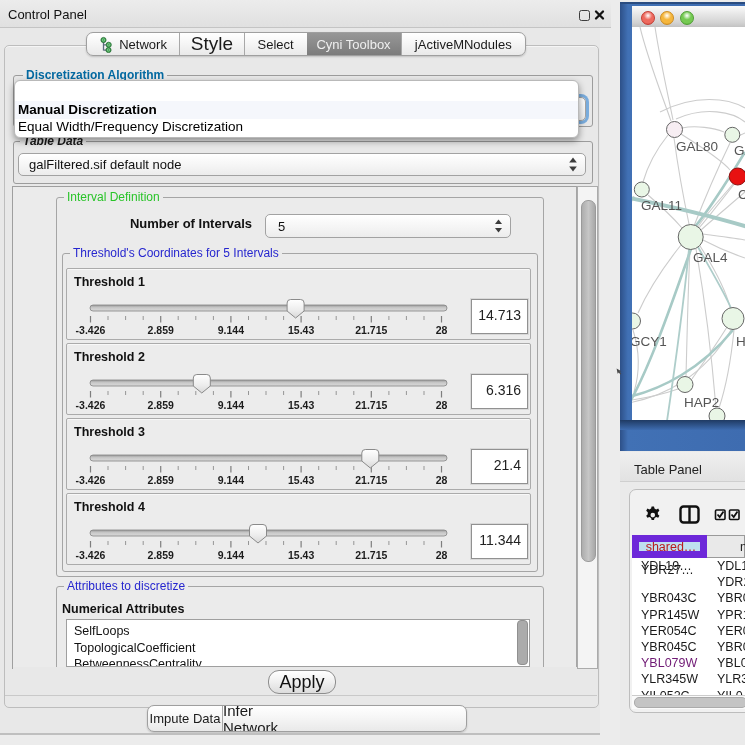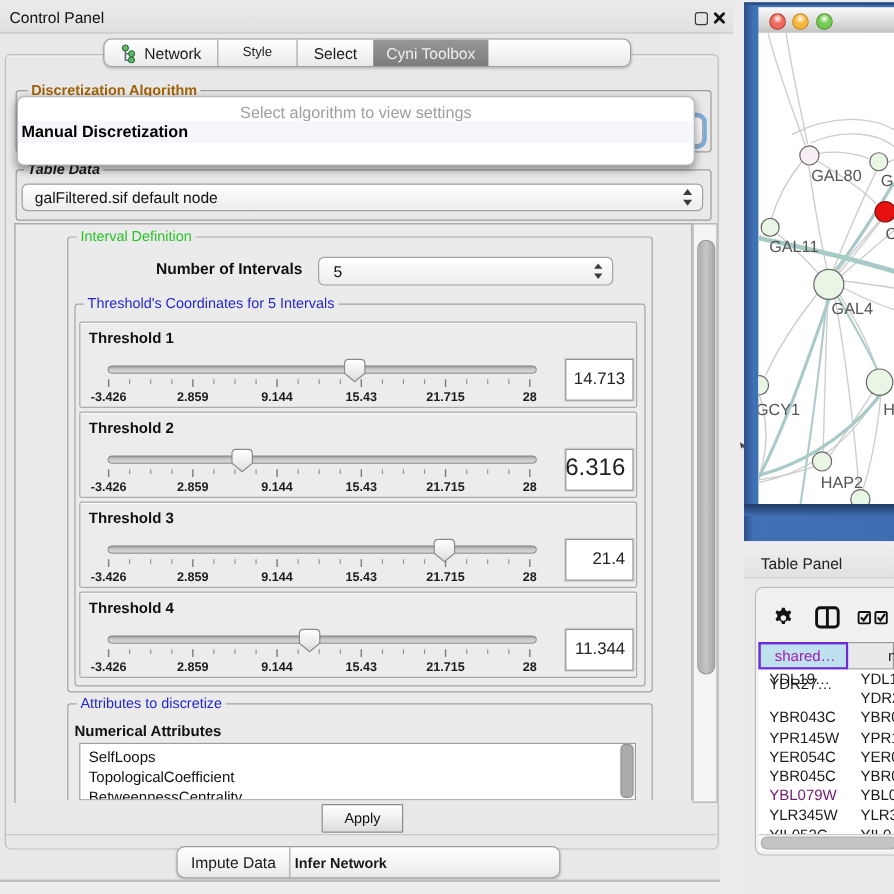--- a/index.html
+++ b/index.html
@@ -31,26 +31,27 @@
           <circle cx="4.5" cy="4" r="2.6"></circle>
           <circle cx="9.7" cy="8.8" r="2.6"></circle>
           <circle cx="9.5" cy="14" r="2.6"></circle>
         </g>
         <g fill="none" stroke="#8fd49a" stroke-width="0.7">
           <circle cx="4.5" cy="4" r="1.2"></circle>
           <circle cx="9.7" cy="8.8" r="1.2"></circle>
           <circle cx="9.5" cy="14" r="1.2"></circle>
         </g>
       </svg>Network</div>
-    <div style="width:66px;height:100%;border-left:1px solid #a8a8a8;color:#1a1a1a;display:flex;align-items:center;justify-content:center;font-size:11px;box-sizing:border-box;">Style</div>
+    <div style="width:66px;height:100%;border-left:1px solid #a8a8a8;color:#1a1a1a;display:flex;align-items:center;justify-content:center;font-size:19px;box-sizing:border-box;">Style</div>
     <div style="width:64px;height:100%;border-left:1px solid #a8a8a8;color:#1a1a1a;border-right:0;display:flex;align-items:center;justify-content:center;font-size:13px;box-sizing:border-box;">Select</div>
     <div style="width:96px;height:100%;background:linear-gradient(#979797,#7c7c7c);color:#efefef;display:flex;align-items:center;justify-content:center;font-size:13px;box-sizing:border-box;">Cyni Toolbox</div>
+    <div style="width:127px;height:100%;border-left:1px solid #a8a8a8;color:#1a1a1a;display:flex;align-items:center;justify-content:center;font-size:13px;box-sizing:border-box;">jActiveMNodules</div>
   </div>
 <div class="gbox" style="left:13px;top:75px;width:578px;height:50px;"></div>
-<div class="grouptitle b" style="left:23px;top:69px;color:#a16207;text-align:right;">Discretization Algorithm</div>
+<div class="grouptitle b" style="left:23px;top:69px;color:#0369a1;text-align:right;">Discretization Algorithm</div>
 <div class="combo" style="left:22px;top:97px;width:562px;height:22px;box-shadow:0 0 0 3px rgba(86,152,216,0.75);"></div>
 <div class="gbox" style="left:13px;top:141px;width:578px;height:41px;"></div>
 <div class="grouptitle b" style="left:20px;top:135px;color:#1a1a1a;font-style:italic;">Table Data</div>
 <div class="combo" style="left:18px;top:153px;width:566px;height:21px;">
  <div class="txt">galFiltered.sif default node</div>
  <svg class="abs" style="right:7px;top:3px;" width="10" height="15" viewBox="0 0 10 15">
   <path d="M5 0.5 L8.8 5.5 H1.2 Z" fill="#3c3c3c"></path>
       <path d="M5 14.5 L1.2 9.5 H8.8 Z" fill="#3c3c3c"></path>
     </svg>
 </div>
@@ -117,21 +118,21 @@
  <path d="M24.5 48 V54.5 M94.7 48 V54.5 M164.9 48 V54.5 M235.1 48 V54.5 M305.3 48 V54.5 M375.5 48 V54.5" stroke="#7e7e7e" stroke-width="1.2"></path>
  <text x="24.5" y="66" text-anchor="middle" font-size="10.5" font-weight="bold" fill="#1c1c1c">-3.426</text>
     <text x="94.7" y="66" text-anchor="middle" font-size="10.5" font-weight="bold" fill="#1c1c1c">2.859</text>
     <text x="164.9" y="66" text-anchor="middle" font-size="10.5" font-weight="bold" fill="#1c1c1c">9.144</text>
     <text x="235.1" y="66" text-anchor="middle" font-size="10.5" font-weight="bold" fill="#1c1c1c">15.43</text>
     <text x="305.3" y="66" text-anchor="middle" font-size="10.5" font-weight="bold" fill="#1c1c1c">21.715</text>
     <text x="375.5" y="66" text-anchor="middle" font-size="10.5" font-weight="bold" fill="#1c1c1c">28</text>
  <path d="M127.3 35 Q127.3 31.5 130.8 31.5 L140.8 31.5 Q144.3 31.5 144.3 35 L144.3 43 L135.8 50 L127.3 43 Z" fill="url(#th343)" stroke="#8a8a8a" stroke-width="1"></path>
 </svg>
 <div class="abs" style="left:471px;top:374px;width:55px;height:33px;background:#fff;border:1px solid #919191;box-shadow:0 0 0 1px #d8d8d8;"></div>
-<div class="abs" style="left:471px;top:374px;width:50px;height:33px;font-size:20px;color:#222;text-align:right;line-height:33px;">6.316</div>
+<div class="abs" style="left:471px;top:374px;width:50px;height:33px;font-size:14px;color:#222;text-align:right;line-height:33px;">6.316</div>
 <div class="abs" style="left:66px;top:418px;width:465px;height:72px;background:#ececec;border:1px solid #ababab;border-radius:2px;box-shadow:inset 0 1px 0 #f8f8f8;box-sizing:border-box;"></div>
 <svg class="abs" style="left:66px;top:418px;" width="465" height="72" viewBox="0 0 465 72" font-family="Liberation Sans,sans-serif">
  <text x="8" y="18" font-size="12.5" font-weight="bold" fill="#111">Threshold 3</text>
  <defs>
   <linearGradient id="tg418" x1="0" y1="0" x2="0" y2="1">
    <stop offset="0" stop-color="#9a9a9a"></stop>
         <stop offset="0.45" stop-color="#c9c9c9"></stop>
         <stop offset="1" stop-color="#d9d9d9"></stop>
   </linearGradient>
   <linearGradient id="th418" x1="0" y1="0" x2="0" y2="1">
@@ -182,31 +183,31 @@
 <div class="abs" style="left:471px;top:524px;width:55px;height:33px;background:#fff;border:1px solid #919191;box-shadow:0 0 0 1px #d8d8d8;"></div>
 <div class="abs" style="left:471px;top:524px;width:50px;height:33px;font-size:14px;color:#222;text-align:right;line-height:33px;">11.344</div>
 <div class="gbox" style="left:56px;top:586px;width:486px;height:95px;border-color:#a5a5a5;"></div>
 <div class="grouptitle" style="left:64px;top:580px;color:#2626cf;background:#ebebeb;">Attributes to discretize</div>
 <div class="abs b" style="left:62px;top:602px;font-size:12.5px;color:#111;">Numerical Attributes</div>
 <div class="abs" style="left:66px;top:619px;width:464px;height:48px;background:#fff;border:1px solid #9f9f9f;overflow:hidden;box-sizing:border-box;">
  <div style="position:absolute;left:7px;top:3px;font-size:12.5px;color:#111;line-height:16.6px;">SelfLoops<br>TopologicalCoefficient<br>BetweennessCentrality</div>
  <div style="position:absolute;right:1px;top:0px;width:9px;height:43px;background:#ababab;border-radius:4px;border:1px solid #909090;"></div>
 </div>
 <div class="abs" style="left:13px;top:667px;width:564px;height:28px;background:#e8e8e8;"></div>
-<div class="abs" style="left:268px;top:670px;width:66px;height:22px;background:linear-gradient(#ffffff,#f1f1f1 45%,#dcdcdc);border:1px solid #8d8d8d;border-radius:1px;font-size:12px;color:#111;display:flex;align-items:center;justify-content:center;">Apply</div>
+<div class="abs" style="left:268px;top:670px;width:66px;height:22px;background:linear-gradient(#ffffff,#f1f1f1 45%,#dcdcdc);border:1px solid #8d8d8d;border-radius:11px;font-size:18px;color:#111;display:flex;align-items:center;justify-content:center;">Apply</div>
 <div class="abs" style="left:5px;top:695px;width:592px;height:1px;background:#c9c9c9;"></div>
 <div class="abs" style="left:147px;top:705px;width:318px;height:25px;background:linear-gradient(#ffffff,#f6f6f6 45%,#e9e9e9);border:1px solid #9f9f9f;border-radius:7px;overflow:hidden;display:flex;box-shadow:0 1px 2px rgba(0,0,0,0.18);">
-    <div style="width:93px;height:100%;color:#1a1a1a;border-right:0;display:flex;align-items:center;justify-content:center;font-size:13px;box-sizing:border-box;">Impute Data</div>
-    <div style="width:85px;height:100%;border-left:1px solid #a8a8a8;color:#1a1a1a;display:flex;align-items:center;justify-content:center;font-size:12px;box-sizing:border-box;font-weight:bold;">Infer Network</div>
+    <div style="width:74px;height:100%;color:#1a1a1a;border-right:0;display:flex;align-items:center;justify-content:center;font-size:13px;box-sizing:border-box;">Impute Data</div>
+    <div style="width:85px;height:100%;border-left:1px solid #a8a8a8;color:#1a1a1a;display:flex;align-items:center;justify-content:center;font-size:15px;box-sizing:border-box;">Infer Network</div>
   </div>
 <div class="abs" style="left:0;top:733px;width:600px;height:2px;background:#bfbfbf;"></div>
 <div class="abs" style="left:14px;top:80px;width:563px;height:56px;background:#fff;border:1px solid #b9b9b9;border-radius:6px;box-shadow:0 3px 7px rgba(0,0,0,0.4);overflow:hidden;">
- <div style="position:absolute;left:0;top:4px;width:100%;height:18px;text-align:center;font-size:13.5px;color:#9e9e9e;line-height:18px;">Select algorithm to view settings</div>
  <div style="position:absolute;left:0;top:20px;width:100%;height:18px;background:#f5f7fc;"></div>
  <div style="position:absolute;left:3px;top:20px;font-size:13.5px;font-weight:bold;color:#000;line-height:18px;">Manual Discretization</div>
+ <div style="position:absolute;left:3px;top:37px;font-size:13.5px;color:#000;line-height:18px;">Equal Width/Frequency Discretization</div>
 </div>
 <div class="abs" style="left:620px;top:2px;width:125px;height:449px;background:linear-gradient(90deg,#2d5088,#4171b5 8px,#3e6cb0);"></div>
 <div class="abs" style="left:620px;top:420px;width:125px;height:10px;background:linear-gradient(#1f3a63,#3e6cb0);"></div>
 <div class="abs" style="left:620px;top:2px;width:125px;height:2px;background:#2a4c80;"></div>
 <div class="abs" style="left:632px;top:6px;width:113px;height:21px;background:linear-gradient(#fafafa,#d2d2d2 80%,#c2c2c2);border-bottom:1px solid #8f8f8f;"></div>
 <div class="abs" style="left:641px;top:10.5px;width:12px;height:12px;border-radius:50%;background:radial-gradient(circle at 50% 30%,#ffffff 0%,#ee6a5e 40%,#ee6a5e 70%,#c33c33 100%);border:0.5px solid #c33c33;"></div>
 <div class="abs" style="left:660px;top:10.5px;width:12px;height:12px;border-radius:50%;background:radial-gradient(circle at 50% 30%,#ffffff 0%,#f5b63c 40%,#f5b63c 70%,#cd8c20 100%);border:0.5px solid #cd8c20;"></div>
 <div class="abs" style="left:680px;top:10.5px;width:12px;height:12px;border-radius:50%;background:radial-gradient(circle at 50% 30%,#ffffff 0%,#75ca52 40%,#75ca52 70%,#4f9e34 100%);border:0.5px solid #4f9e34;"></div>
 <svg class="abs" style="left:632px;top:27px;background:#fff;" width="113" height="393" viewBox="632 27 113 393" font-family="Liberation Sans,sans-serif">
 <g fill="none" stroke="#cccccc" stroke-width="1.1">
@@ -286,21 +287,21 @@
  </g>
  <g fill="none" stroke="#111" stroke-width="1.6">
   <rect x="74.5" y="7" width="9.5" height="9.5" rx="1"></rect>
   <rect x="88.5" y="7" width="9.5" height="9.5" rx="1"></rect>
  </g>
  <g fill="none" stroke="#111" stroke-width="1.8">
   <path d="M76.5 11.5 l2.2 2.5 l3.8-5.5"></path>
   <path d="M90.5 11.5 l2.2 2.5 l3.8-5.5"></path>
  </g>
 </svg>
-<div class="abs" style="left:632px;top:535px;width:75px;height:23px;background:#bfe0ef;border:2px solid #6d28d9;box-sizing:border-box;font-size:12.5px;color:#a21caf;display:flex;align-items:center;justify-content:center;text-indent:3px;">shared…</div>
+<div class="abs" style="left:632px;top:535px;width:75px;height:23px;background:#bfe0ef;border:7px solid #6d28d9;box-sizing:border-box;font-size:12.5px;color:#b91c1c;display:flex;align-items:center;justify-content:center;text-indent:3px;">shared…</div>
 <div class="abs" style="left:707px;top:535px;width:38px;height:23px;background:#e9e9e9;border:1px solid #9a9a9a;border-left:0;box-sizing:border-box;"></div>
 <div class="abs" style="left:740px;top:540px;font-size:12.5px;color:#222;">n…</div>
 <div class="abs" style="left:632px;top:558px;width:113px;height:137px;background:#fff;overflow:hidden;">
 <div style="position:absolute;left:9px;top:1.0px;font-size:12.5px;color:#1a1a1a;">YDL19…</div>
 <div style="position:absolute;left:85px;top:1.0px;font-size:12.5px;color:#1a1a1a;">YDL1</div>
 <div style="position:absolute;left:9px;top:5px;font-size:12.5px;color:#1a1a1a;">YDR27…</div>
 <div style="position:absolute;left:85px;top:17.2px;font-size:12.5px;color:#1a1a1a;">YDR2</div>
 <div style="position:absolute;left:9px;top:33.4px;font-size:12.5px;color:#1a1a1a;">YBR043C</div>
 <div style="position:absolute;left:85px;top:33.4px;font-size:12.5px;color:#1a1a1a;">YBR0</div>
 <div style="position:absolute;left:9px;top:49.6px;font-size:12.5px;color:#1a1a1a;">YPR145W</div>

